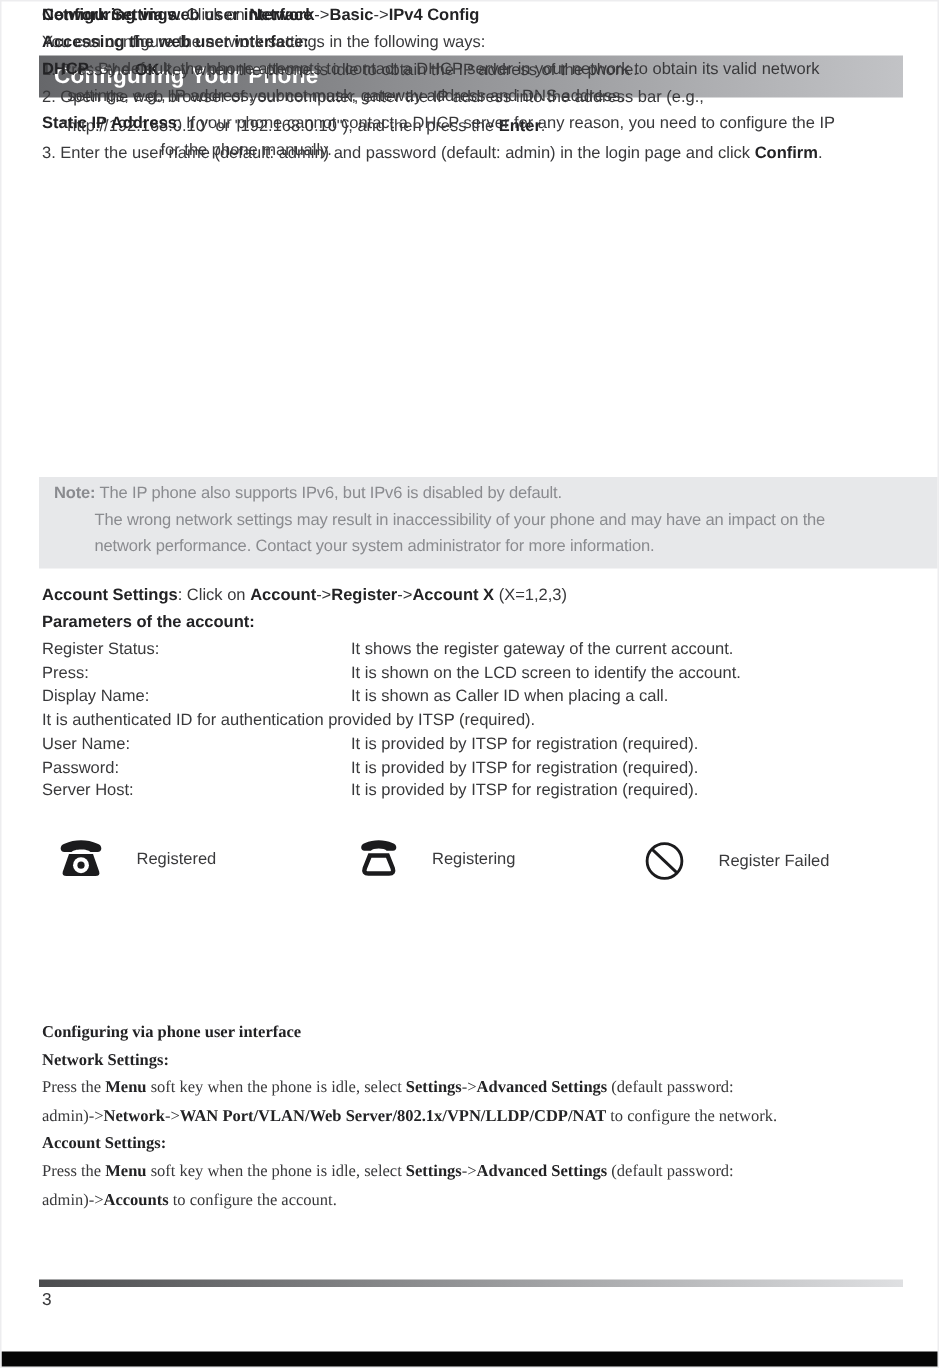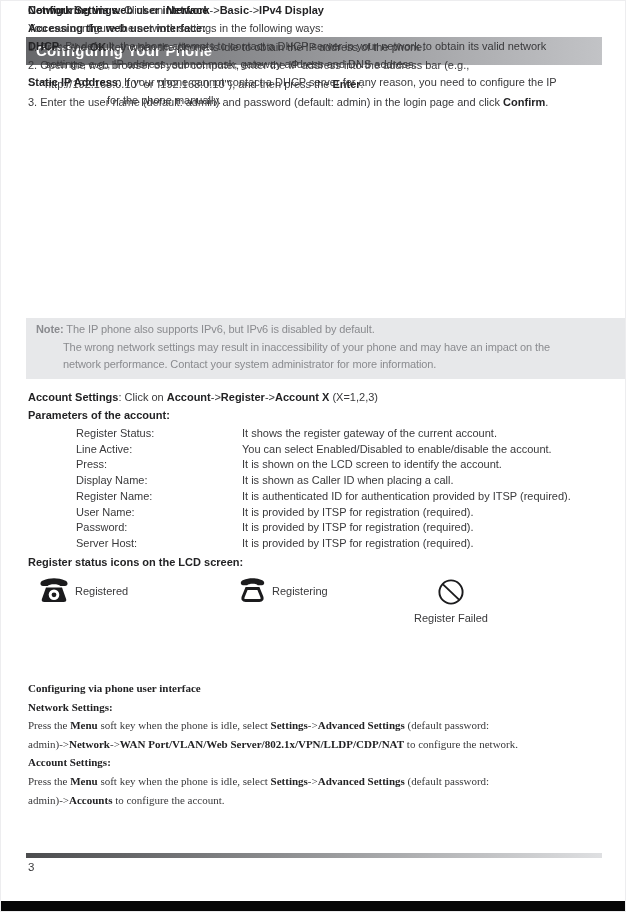--- a/index.html
+++ b/index.html
@@ -39,29 +39,29 @@
   .note b { color:inherit; font-weight:bold; }
 
   #note1 { top:317px; }
   #note2 { top:622px; }
   #note3 { top:818px; }
 
   #account { top:387px; }
   #account .line { line-height:18px; }
   .params { margin-top:2px; }
   .param-row { display:flex; line-height:15.7px; }
-  .param-label { width:166px; flex:none;margin-left:48px; }
+  .param-label { width:206px; flex:none; }
   .param-desc { flex:1; }
 
   #icons-sec { top:552px; }
   .icon-row { position:relative; height:38px; margin-top:5px; }
-  .icon-item { position:absolute; top:2px; display:flex; align-items:center; gap:6px; }
+  .icon-item { position:absolute; top:2px; display:flex; align-items:center; gap:22px; }
   .icon-item.i1 { left:11px; }
   .icon-item.i2 { left:211px; }
-  .icon-item.i3 { left:386px;flex-direction:column; }
+  .icon-item.i3 { left:401px; }
   .icon-item svg { display:block; }
 
   #phone { top:678px;font-family:Liberation Serif, serif; }
   #phone .line { line-height:18.6px; }
 
   .divider {
     position:absolute; left:25px; top:852px; width:576px; height:5px;
     background:linear-gradient(to right, var(--divider-a), var(--divider-b));
   }
   .page-number { position:absolute; left:27px; top:858px; font-size:11.5px; line-height:16px; color:var(--body-fg); }
@@ -79,21 +79,21 @@
   <div class="block" id="web">
     <div class="line h">Configuring via web user interface</div>
     <div class="line h">Accessing the web user interface:</div>
     <div class="line"><span>1. Press the </span><b>OK</b><span> key when the phone is idle to obtain the IP address of the phone.</span></div>
     <div class="line"><span>2. Open the web browser of your computer, enter the IP address into the address bar (e.g.,</span></div>
     <div class="line ind-step"><span>"http://192.168.0.10" or "192.168.0.10"), and then press the </span><b>Enter</b><span>.</span></div>
     <div class="line"><span>3. Enter the user name (default: admin) and password (default: admin) in the login page and click </span><b>Confirm</b><span>.</span></div>
   </div>
 
   <div class="block" id="network">
-    <div class="line"><b>Network Settings</b><span>: Click on </span><b>Network</b><span>-&gt;</span><b>Basic</b><span>-&gt;</span><b>IPv4 Display</b></div>
+    <div class="line"><b>Network Settings</b><span>: Click on </span><b>Network</b><span>-&gt;</span><b>Basic</b><span>-&gt;</span><b>IPv4 Config</b></div>
     <div class="line"><span>You can configure the network settings in the following ways:</span></div>
     <div class="line"><b>DHCP</b><span>: By default, the phone attempts to contact a DHCP server in your network to obtain its valid network</span></div>
     <div class="line ind1"><span>settings, e.g., IP address, subnet mask, gateway address and DNS address.</span></div>
     <div class="line"><b>Static IP Address</b><span>: If your phone cannot contact a DHCP server for any reason, you need to configure the IP</span></div>
     <div class="line ind2"><span>for the phone manually.</span></div>
   </div>
 
   <div class="note" id="note1">
     <div class="note-line"><b>Note:</b><span> The IP phone also supports IPv6, but IPv6 is disabled by default.</span></div>
     <div class="note-line cont"><span>The wrong network settings may result in inaccessibility of your phone and may have an impact on the</span></div>
@@ -102,52 +102,46 @@
 
   <div class="block" id="account">
     <div class="line"><b>Account Settings</b><span>: Click on </span><b>Account</b><span>-&gt;</span><b>Register</b><span>-&gt;</span><b>Account X</b><span> (X=1,2,3)</span></div>
     <div class="line h">Parameters of the account:</div>
     <div class="params">
       <div class="param-row">
         <span class="param-label">Register Status:</span>
         <span class="param-desc">It shows the register gateway of the current account.</span>
       </div>
       <div class="param-row">
-        <span class="param-label">Line Active:</span>
-        <span class="param-desc">You can select Enabled/Disabled to enable/disable the account.</span>
-      </div>
-      <div class="param-row">
         <span class="param-label">Press:</span>
         <span class="param-desc">It is shown on the LCD screen to identify the account.</span>
       </div>
       <div class="param-row">
         <span class="param-label">Display Name:</span>
         <span class="param-desc">It is shown as Caller ID when placing a call.</span>
       </div>
       <div class="param-row">
-        <span class="param-label">Register Name:</span>
         <span class="param-desc">It is authenticated ID for authentication provided by ITSP (required).</span>
       </div>
       <div class="param-row">
         <span class="param-label">User Name:</span>
         <span class="param-desc">It is provided by ITSP for registration (required).</span>
       </div>
       <div class="param-row">
         <span class="param-label">Password:</span>
         <span class="param-desc">It is provided by ITSP for registration (required).</span>
       </div>
       <div class="param-row">
         <span class="param-label">Server Host:</span>
         <span class="param-desc">It is provided by ITSP for registration (required).</span>
       </div>
     </div>
   </div>
 
   <div class="block" id="icons-sec">
-    <div class="line h">Register status icons on the LCD screen:</div>
     <div class="icon-row">
       <div class="icon-item i1">
         <span>
           <svg width="30" height="26" viewBox="0 0 30 26" fill="#1b1b1d" xmlns="http://www.w3.org/2000/svg">
             <path d="M4 8 C0.6 8 0.6 3.4 4 2.5 C11 -0.6 19 -0.6 26 2.5 C29.4 3.4 29.4 8 26 8 L21.3 8 C19.8 5.7 10.2 5.7 8.7 8 Z"></path>
             <path d="M7 9.4 L23 9.4 L27.1 21 Q28 24 24.6 24 L5.4 24 Q2 24 2.9 21 Z"></path>
             <circle cx="15" cy="16.8" r="5.3" fill="#ffffff"></circle>
             <circle cx="15" cy="16.8" r="2.4" fill="#1b1b1d"></circle>
           </svg>
         </span>

